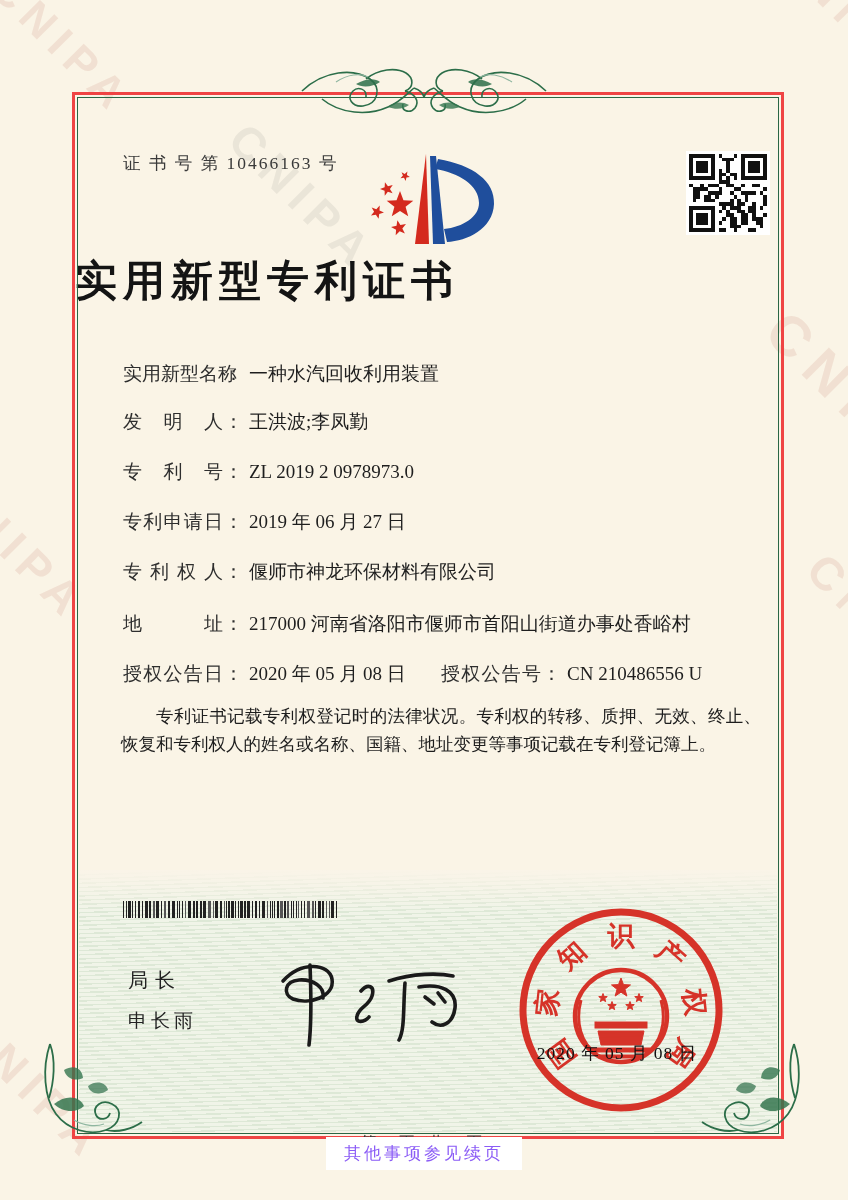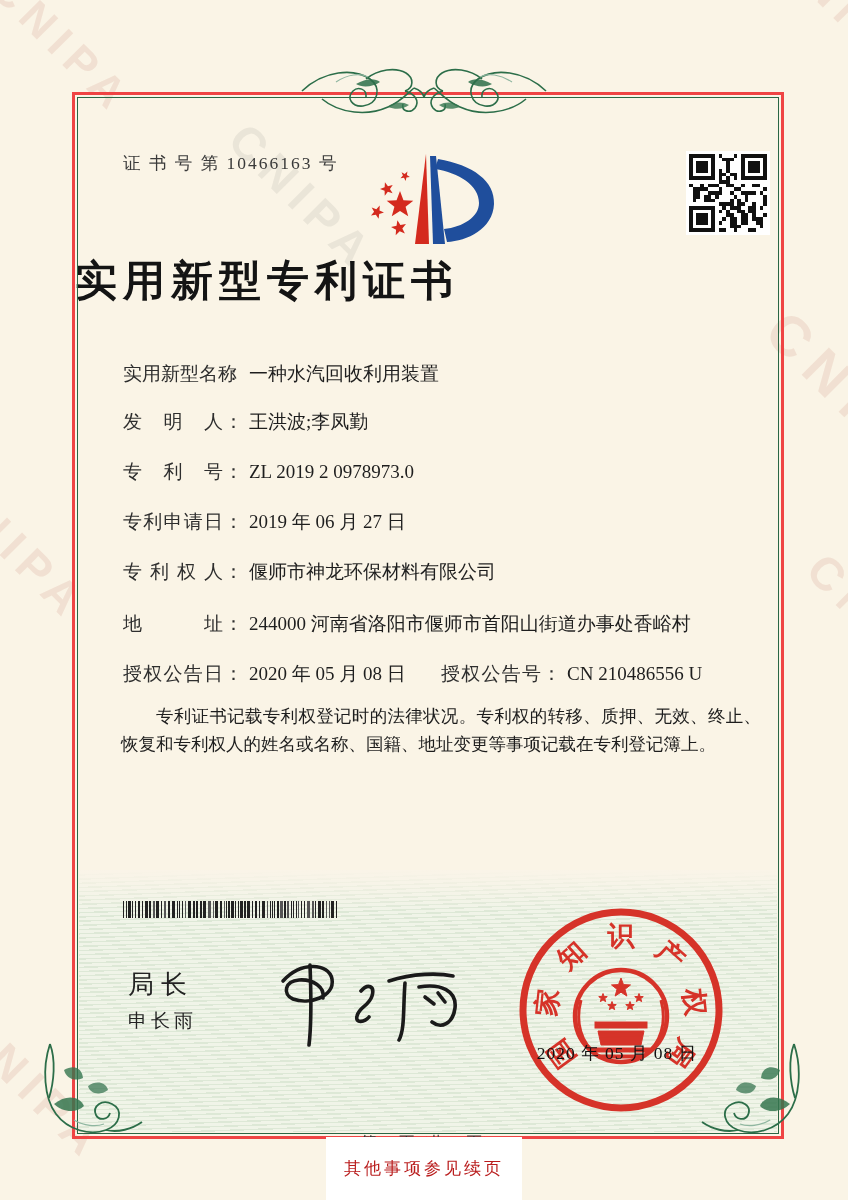--- a/index.html
+++ b/index.html
@@ -51,35 +51,35 @@
   .colon{display:inline-block; margin:0 6px 0 1px; color:#2e2e2e;}
   .g2{position:absolute; left:318px; top:0; white-space:nowrap;}
   
   .paras{
     position:absolute; left:46px; top:608px; width:640px; z-index:2;
     font-size:17.5px; line-height:27.5px; color:#1d1d1d; text-align:justify;
   }
   .paras p{margin:0; text-indent:2em;}
   
   .barcode{position:absolute; left:48px; top:806px; z-index:2;}
-  .sig-title{position:absolute; left:53px; top:872px; font-size:26px; letter-spacing:7px; color:#222; z-index:2;}
+  .sig-title{position:absolute; left:53px; top:872px; font-size:20px; letter-spacing:7px; color:#222; z-index:2;}
   .sig-name{position:absolute; left:53px; top:913px; font-size:19px; letter-spacing:4px; color:#222; z-index:2;}
   .signature{position:absolute; left:178px; top:850px; z-index:2;}
   .seal{position:absolute; left:440px; top:809px; z-index:3; opacity:.94;}
   .seal-date{
     position:absolute; left:452px; top:946px; width:180px; z-index:4;
     font-size:17.5px; letter-spacing:1px; color:#111; text-align:center;
   }
   .page-ind{
     position:absolute; left:16px; top:1004px; width:100%; text-align:center;
     font-size:15px; letter-spacing:2px; color:#333; z-index:2; transform:translateX(-18px);margin-top:34px;
   }
   .cont-note{
     position:absolute; left:326px; top:1137px; z-index:2;
-    background:#ffffff; padding:20px 18px; font-size:17px; letter-spacing:3px; color:#b91c1c;
+    background:#ffffff; padding:5px 18px; font-size:17px; letter-spacing:3px; color:#8b5cf6;
   }
   
   .orn-top{position:absolute; left:296px; top:60px; z-index:2;}
   .orn-bl{position:absolute; left:40px; top:1040px; z-index:2;}
   .orn-br{position:absolute; left:700px; top:1040px; z-index:2;}
 </style>
 </head>
 <body>
 
 <div id="page">
@@ -249,21 +249,21 @@
     <div class="row" style="top:364px;">
       <span class="lbl">专利号</span><span class="colon">：</span><span>ZL 2019 2 0978973.0</span>
     </div>
     <div class="row" style="top:414px;">
       <span class="lbl">专利申请日</span><span class="colon">：</span><span>2019 年 06 月 27 日</span>
     </div>
     <div class="row" style="top:464px;">
       <span class="lbl">专利权人</span><span class="colon">：</span><span>偃师市神龙环保材料有限公司</span>
     </div>
     <div class="row" style="top:516px;">
-      <span class="lbl">地址</span><span class="colon">：</span><span>244000 河南省洛阳市偃师市首阳山街道办事处香峪村</span>
+      <span class="lbl">地址</span><span class="colon">：</span><span>217000 河南省洛阳市偃师市首阳山街道办事处香峪村</span>
     </div>
     <div class="row" style="top:566px;">
       <span class="lbl">授权公告日</span><span class="colon">：</span><span>2020 年 05 月 08 日</span>
       <span class="g2">
         <span class="lbl">授权公告号</span><span class="colon">：</span><span>CN 210486556 U</span>
       </span>
     </div>
 
     <div class="paras">
       <p>专利证书记载专利权登记时的法律状况。专利权的转移、质押、无效、终止、恢复和专利权人的姓名或名称、国籍、地址变更等事项记载在专利登记簿上。</p>

